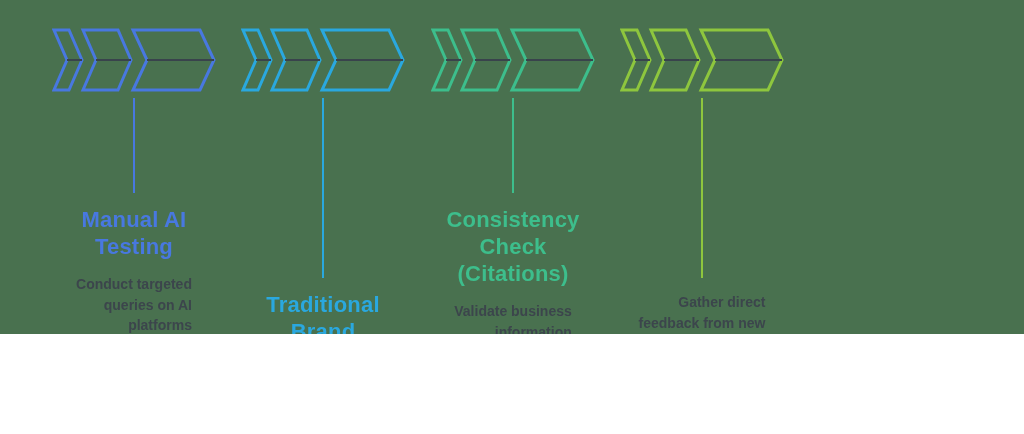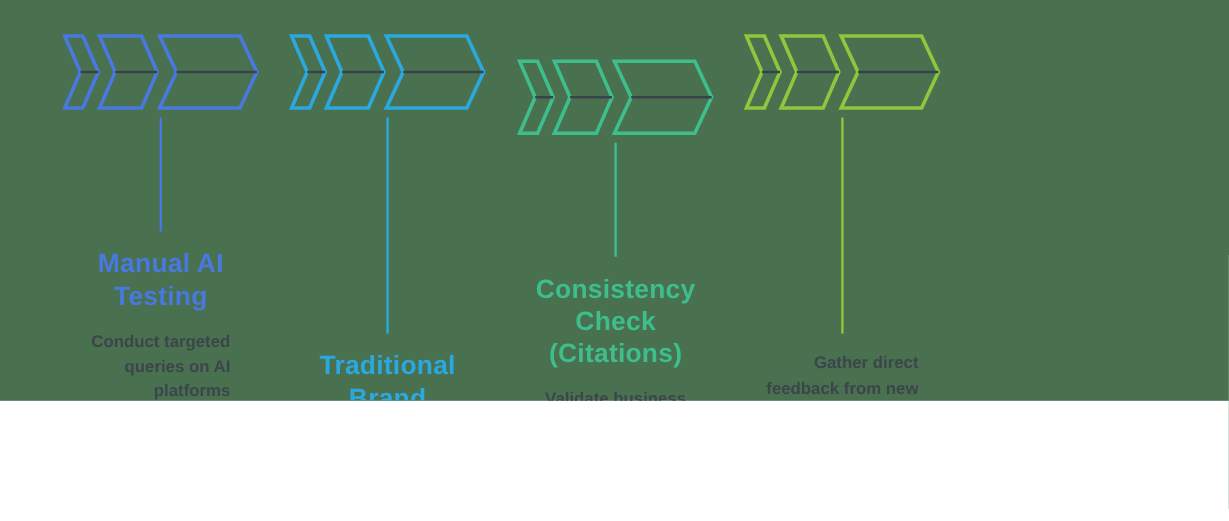--- a/index.html
+++ b/index.html
@@ -58,21 +58,21 @@
     color: var(--desc);
     font-size: 14px;
     line-height: 20.5px;
     font-weight: 700;
     text-align: right;
     white-space: pre-line;
   }
   
   .pos-0 { left: 24px; }
   .pos-1 { left: 213px; }
-  .pos-2 { left: 403px; margin-top: 21px; }
+  .pos-2 { left: 403px; }
   .pos-3 { left: 592px; }
   .pos-4 { left: 782px; }
 </style>
 </head>
 <body style="--bg: #49714F; --fold: #39434C; --desc: #3C454C;">
 
 <div class="canvas">
 
   <div class="step-column short pos-0" style="--c: #4878E0;">
     <svg class="chevron-svg" width="164" height="64" viewBox="0 0 164 64">

